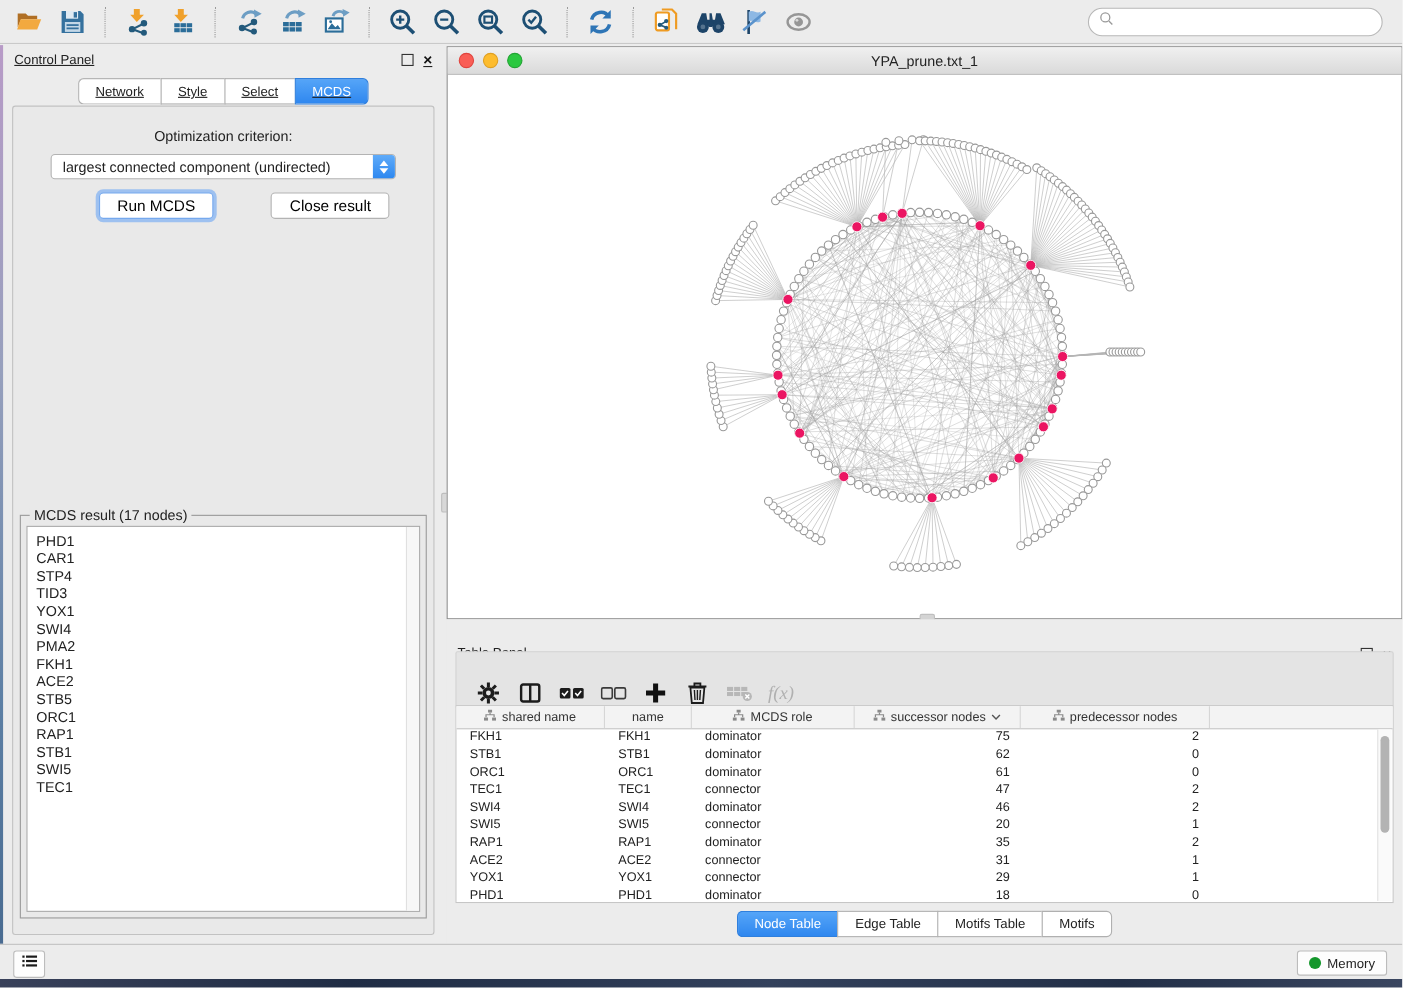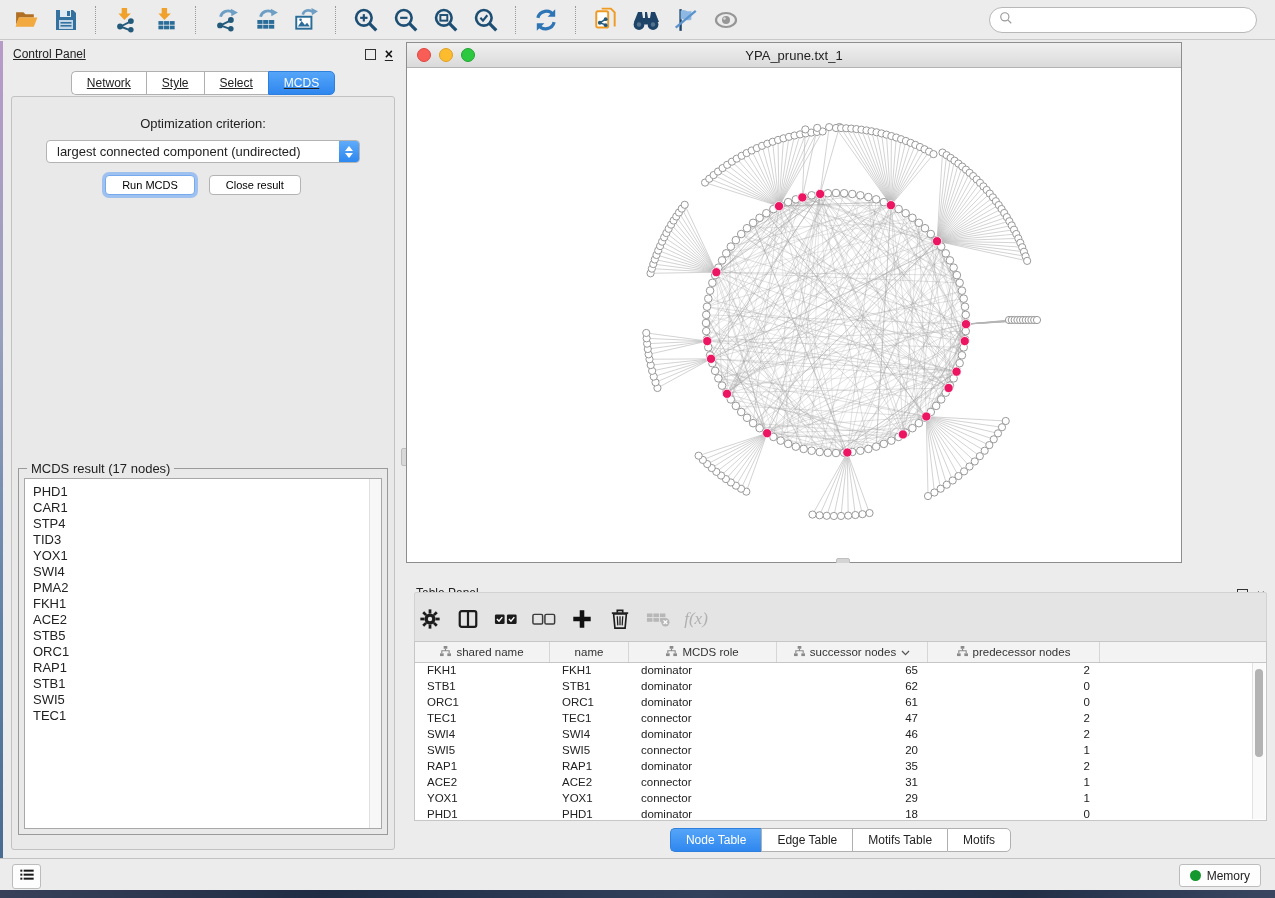--- a/index.html
+++ b/index.html
@@ -33,43 +33,43 @@
            border:1px solid #c2c2c2;border-radius:3px;}
   .opt-label{text-align:center;font-size:13px;margin-top:19px;}
   .dropdown{margin:9px auto 0;width:314px;height:23px;background:#fff;border:1px solid #b3b3b3;border-radius:4px;
             display:flex;align-items:center;box-sizing:border-box;}
   .dropdown .val{flex:1;font-size:13px;padding-left:10px;white-space:nowrap;}
   .dd-stepper{width:20px;height:21px;background:linear-gradient(#5fabf9,#2d88f0);border-radius:0 3px 3px 0;
               display:flex;flex-direction:column;align-items:center;justify-content:center;gap:2px;}
   .dd-up{width:0;height:0;border-left:4px solid transparent;border-right:4px solid transparent;border-bottom:5px solid #fff;}
   .dd-down{width:0;height:0;border-left:4px solid transparent;border-right:4px solid transparent;border-top:5px solid #fff;}
   .cp-buttons{display:flex;justify-content:center;gap:14px;margin-top:12px;}
-  .cp-btn{font-size:11px;padding:3px 16px;background:#fff;border:1px solid #b3b3b3;border-radius:4px;}
+  .cp-btn{font-size:14px;padding:3px 16px;background:#fff;border:1px solid #b3b3b3;border-radius:4px;margin-left:38px;}
   .cp-btn.focused{box-shadow:0 0 0 3px rgba(96,160,245,.55);border-color:#76a9ee;}
   .fieldset{position:absolute;left:6px;right:6px;top:371px;bottom:14px;border:1px solid #9a9a9a;}
   .fieldset .legend{position:absolute;top:-8px;left:8px;background:#e9e9e9;padding:0 4px;font-size:13px;}
   .mcds-list{position:absolute;left:5px;right:5px;top:9px;bottom:5px;background:#fff;border:1px solid #a8a8a8;overflow:hidden;}
   .mcds-items{padding:5px 0 0 8px;font-size:13px;line-height:16px;}
   .mcds-scroll{position:absolute;right:0;top:0;bottom:0;width:11px;background:#f7f7f7;border-left:1px solid #e0e0e0;}
   
-  .net-window{position:absolute;left:406px;top:42px;width:776px;height:521px;background:#fff;
+  .net-window{position:absolute;left:406px;top:42px;width:869px;height:521px;background:#fff;
               border:1px solid #8d8d8d;box-sizing:border-box;}
   .net-titlebar{position:relative;height:24px;background:linear-gradient(#f0f0f0,#dadada);
                 border-bottom:1px solid #b2b2b2;display:flex;align-items:center;padding-left:10px;}
   .tl{width:12px;height:12px;border-radius:50%;margin-right:8px;}
   .tl.red{background:#f95e56;border:0.5px solid #e0443e;}
   .tl.yellow{background:#fdbc2e;border:0.5px solid #dfa023;}
   .tl.green{background:#2bc840;border:0.5px solid #23a434;}
   .net-title{position:absolute;left:0;right:0;text-align:center;font-size:13px;color:#222;}
   .net-canvas{width:867px;height:494px;}
   
   .table-panel{position:absolute;left:406px;top:563px;width:869px;height:295px;background:#ececec;}
   .tp-header{position:relative;height:25px;display:flex;align-items:flex-end;padding:12px 10px;font-size:12px;text-decoration:underline;}
   .tp-toolbar{position:absolute;left:8px;right:8px;top:29px;height:53px;background:#e4e4e4;
-              border:1px solid #d2d2d2;border-radius:2px;display:flex;align-items:center;box-sizing:border-box;}
+              border:1px solid #d2d2d2;border-radius:2px;display:flex;align-items:flex-end;padding-left:14px;box-sizing:border-box;}
   .tpt-btn{width:30px;height:28px;display:flex;align-items:center;justify-content:center;margin-right:8px;}
   .fx{font-family:"Liberation Serif","DejaVu Serif",serif;font-style:italic;font-size:17px;color:#b0b0b0;}
   .tp-table{position:absolute;left:8px;right:8px;top:78px;height:180px;background:#fff;border:1px solid #c6c6c6;box-sizing:border-box;}
   .t-head{display:flex;height:20px;background:#f3f3f3;border-bottom:1px solid #c6c6c6;}
   .t-hcell{display:flex;align-items:center;justify-content:center;gap:5px;font-size:11.5px;color:#333;
            border-right:1px solid #d6d6d6;box-sizing:border-box;}
   .t-rows{position:absolute;left:0;right:14px;top:20px;bottom:0;overflow:hidden;}
   .t-row{display:flex;height:16px;align-items:center;}
   .t-cell{font-size:11.5px;box-sizing:border-box;padding-left:12px;white-space:nowrap;}
   .t-cell.num{text-align:right;padding-left:0;padding-right:10px;}
@@ -1259,21 +1259,21 @@
                 </g>
               </svg></div>
             <div>predecessor nodes</div>
           </div>
         </div>
       <div class="t-rows" id="t-rows">
           <div class="t-row">
             <div class="t-cell" style="width: 135px;">FKH1</div>
             <div class="t-cell" style="width: 79px;">FKH1</div>
             <div class="t-cell" style="width: 148px;">dominator</div>
-            <div class="t-cell num" style="width: 151px;">65</div>
+            <div class="t-cell num" style="width: 151px;">75</div>
             <div class="t-cell num" style="width: 172px;">2</div>
           </div>
           <div class="t-row">
             <div class="t-cell" style="width: 135px;">STB1</div>
             <div class="t-cell" style="width: 79px;">STB1</div>
             <div class="t-cell" style="width: 148px;">dominator</div>
             <div class="t-cell num" style="width: 151px;">62</div>
             <div class="t-cell num" style="width: 172px;">0</div>
           </div>
           <div class="t-row">

